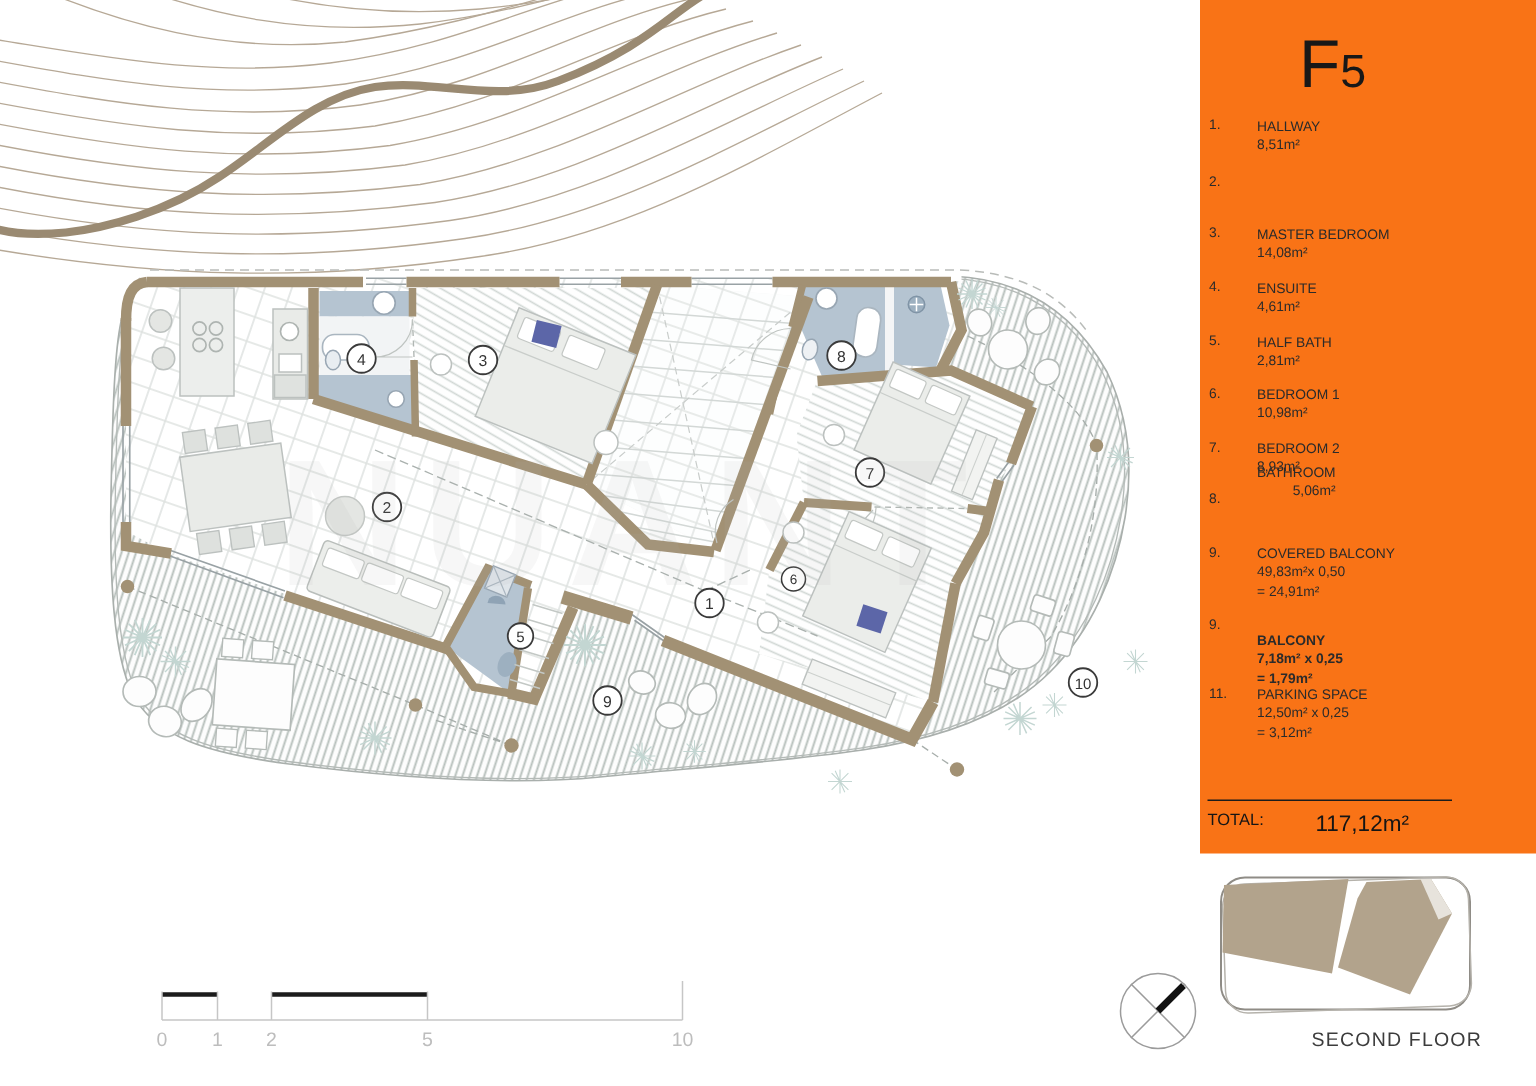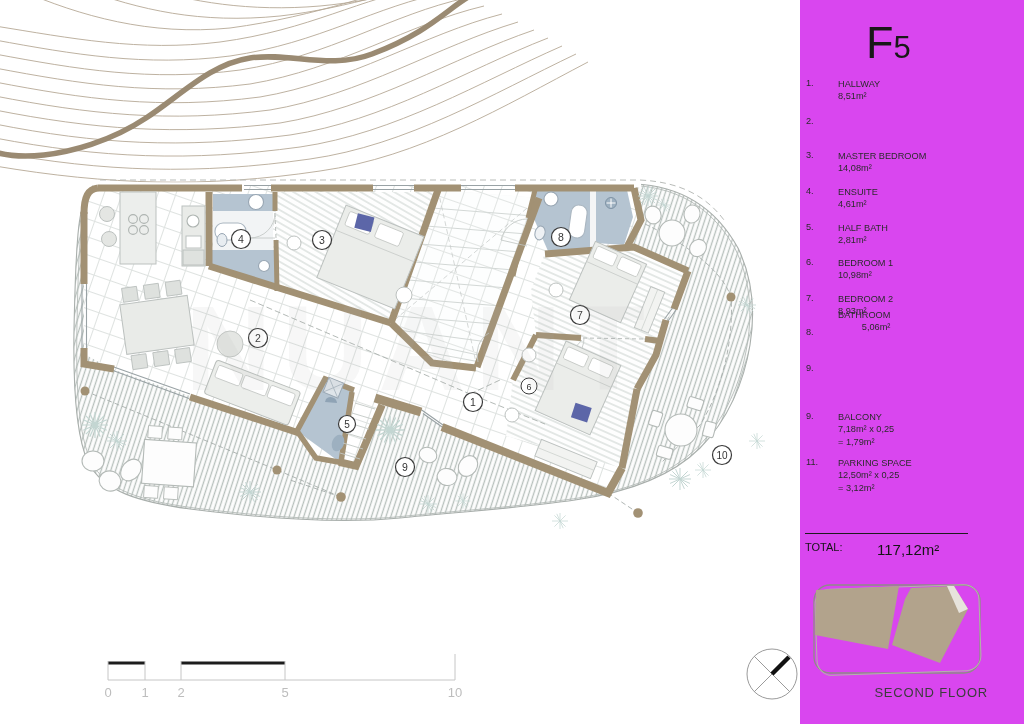--- a/index.html
+++ b/index.html
@@ -1,19 +1,19 @@
 <!DOCTYPE html>
 <html><head>
 <meta charset="utf-8">
 <style>
   html,body{margin:0;padding:0;background:#fff;}
   #page{position:relative;width:1024px;height:724px;overflow:hidden;background:#fff;
         font-family:"Liberation Sans", sans-serif;}
   #plan{position:absolute;left:0;top:0;}
-  #sidebar{position:absolute;left:800px;top:0;width:224px;height:724px;background:#d946ef;}
+  #sidebar{position:absolute;left:800px;top:0;width:224px;height:569px;background:#f97316;}
   .num{position:absolute;left:6px;font-size:9.2px;color:#2b2b2b;}
   .itm{position:absolute;left:38px;font-size:9.2px;color:#2b2b2b;line-height:12.3px;white-space:nowrap;}
 </style>
 </head>
 <body>
 <div id="page">
 
 <svg id="plan" width="1024" height="724" viewBox="0 0 1024 724">
 <defs>
   <pattern id="hat" width="4.6" height="4.6" patternUnits="userSpaceOnUse" patternTransform="rotate(18)">
@@ -460,23 +460,24 @@
   <div class="num" style="top:257px;">6.</div>
       <div class="itm" style="top:257px;">BEDROOM 1<br>10,98m²</div>
 
   <div class="num" style="top:293px;">7.</div>
       <div class="itm" style="top:293px;">BEDROOM 2<br>8,93m²</div>
 
   <div class="num" style="top:327px;">8.</div>
       <div class="itm" style="top:309px;text-align:right;">BATHROOM<br>5,06m²</div>
 
   <div class="num" style="top:363px;">9.</div>
+      <div class="itm" style="top:363px;">COVERED BALCONY<br>49,83m²x 0,50<br>= 24,91m²</div>
 
   <div class="num" style="top:411px;">9.</div>
-      <div class="itm" style="top:411px;">BALCONY<br>7,18m² x 0,25<br>= 1,79m²</div>
+      <div class="itm" style="top:421px;font-weight:bold;">BALCONY<br>7,18m² x 0,25<br>= 1,79m²</div>
 
   <div class="num" style="top:457px;">11.</div>
       <div class="itm" style="top:457px;">PARKING SPACE<br>12,50m² x 0,25<br>= 3,12m²</div>
 
   <div style="position:absolute;left:5px;top:533px;width:163px;border-top:1.6px solid #1c1c1c;"></div>
 
   <div style="position:absolute;left:5px;top:541px;font-size:11px;color:#151515;">TOTAL:</div>
   <div style="position:absolute;left:77px;top:541px;font-size:15px;color:#151515;">117,12m²</div>
 
   <svg width="224" height="160" viewBox="0 0 224 160" style="position:absolute;left:0;top:575px;">

